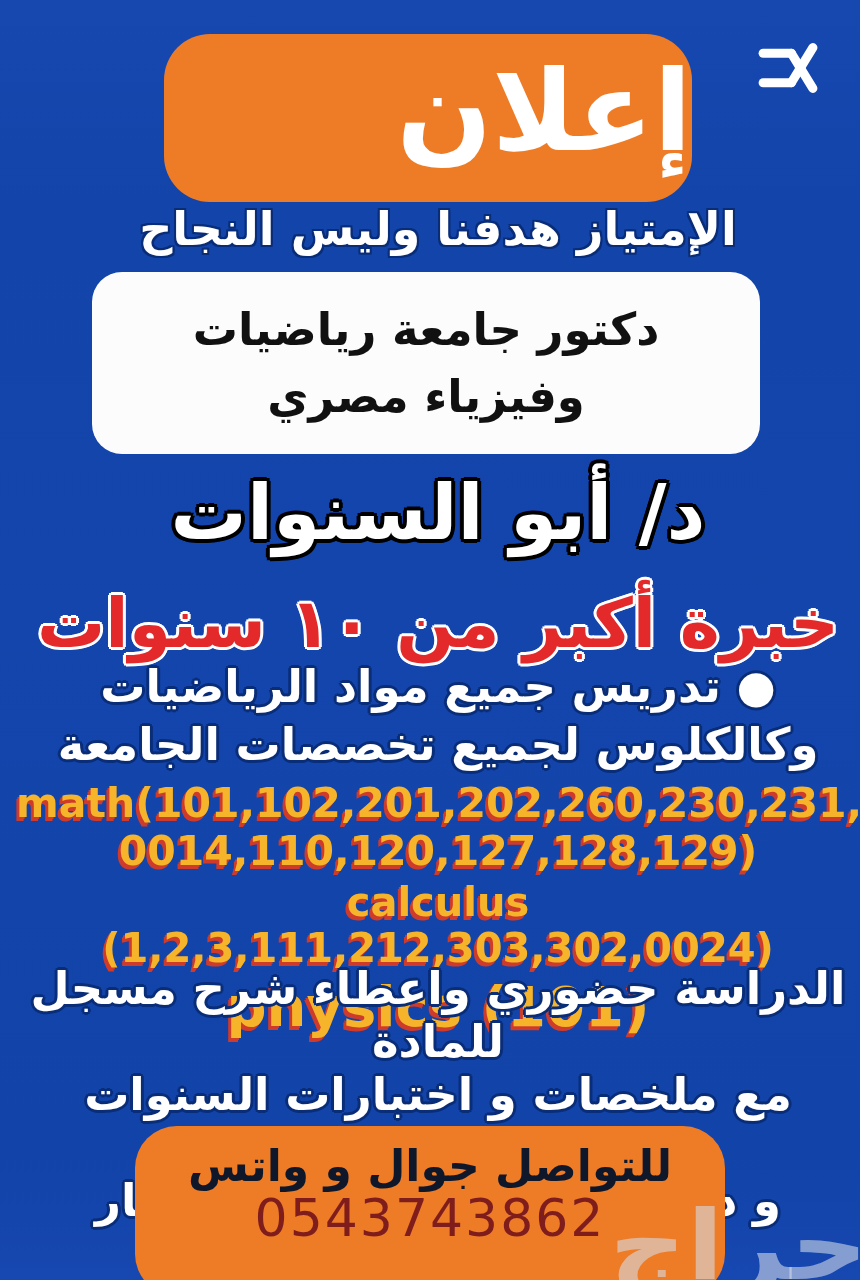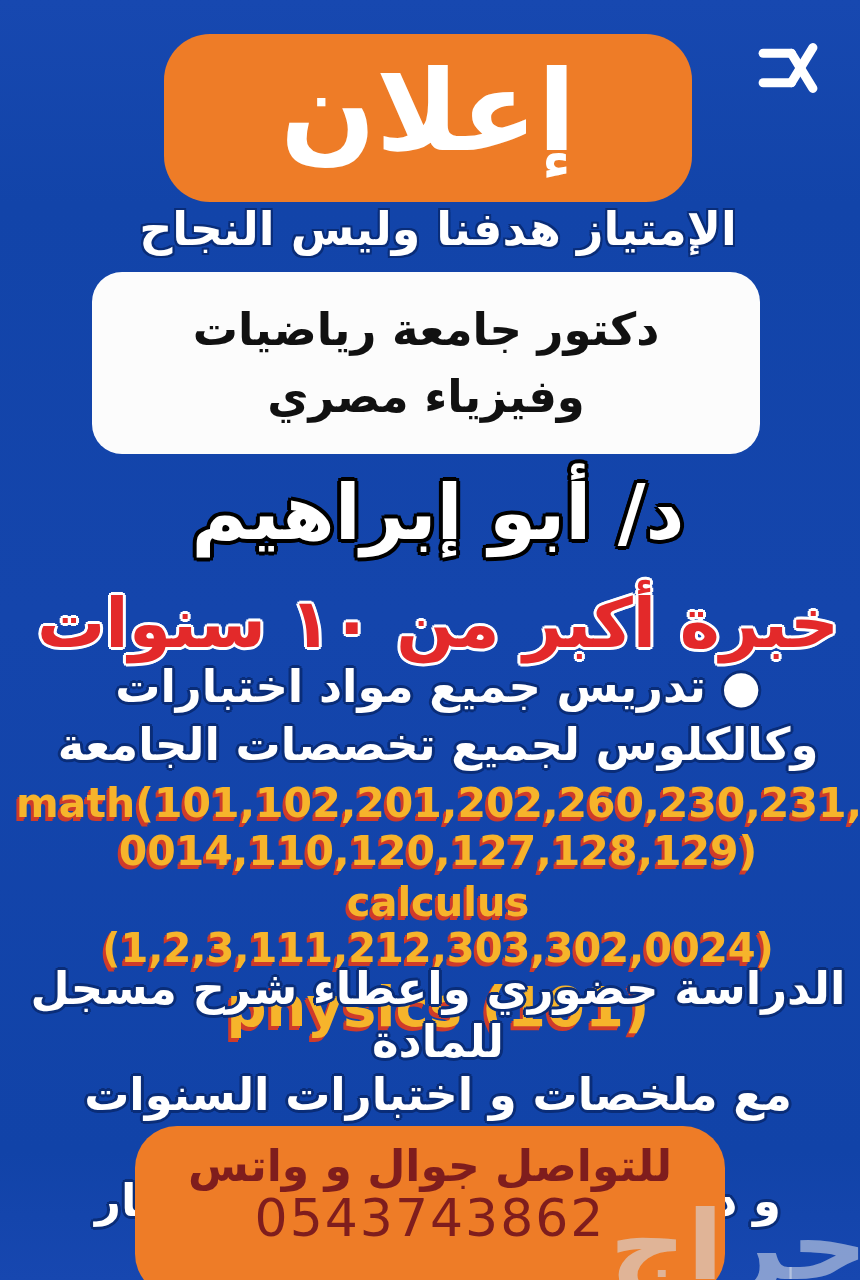--- a/index.html
+++ b/index.html
@@ -15,21 +15,21 @@
   .abs{position:absolute;}
   .ctr{left:16px;right:0;text-align:center;}
 
   
   .capcut{top:42px;right:38px;width:68px;height:52px;}
 
   
   .badge-box{
     left:164px;top:34px;width:528px;height:168px;
     background:#ee7c27;border-radius:46px;
-    display:flex;align-items:center;justify-content:center;
+    display:flex;align-items:center;justify-content:flex-end;
   }
   .badge-text{
     color:#ffffff;font-size:112px;font-weight:bold;direction:rtl;
     line-height:1;padding-bottom:14px;
   }
 
   .slogan{
     top:202px;font-size:46px;font-weight:bold;color:#fff;direction:rtl;
     text-shadow:2px 0 0 #0a2d78,-2px 0 0 #0a2d78,0 2px 0 #0a2d78,0 -2px 0 #0a2d78,
                 2px 2px 0 #0a2d78,-2px 2px 0 #0a2d78,2px -2px 0 #0a2d78,-2px -2px 0 #0a2d78;
@@ -79,21 +79,21 @@
                 2px 2px 0 #0a2d78,-2px 2px 0 #0a2d78,2px -2px 0 #0a2d78,-2px -2px 0 #0a2d78;
   }
 
   
   .contact-box{
     left:135px;top:1126px;width:590px;height:170px;
     background:#ee7c27;border-radius:42px;
     display:flex;flex-direction:column;align-items:center;justify-content:flex-start;
   }
   .contact-label{
-    margin-top:16px;font-size:44px;font-weight:bold;color:#7f1d1d;direction:rtl;line-height:1.1;
+    margin-top:16px;font-size:44px;font-weight:bold;color:#0f172a;direction:rtl;line-height:1.1;
   }
   .contact-phone{
     margin-top:2px;font-size:52px;font-weight:normal;color:#7f1d1d;letter-spacing:2px;line-height:1;
   }
 
   .watermark{
     right:-8px;bottom:-14px;font-size:96px;font-weight:bold;direction:rtl;
     color:rgba(213,220,233,0.58);transform:scaleX(1.12);transform-origin:right bottom;
     line-height:1;
   }
@@ -115,26 +115,26 @@
   <div class="abs badge-box">
     <div class="badge-text">إعلان</div>
   </div>
 
   <div class="abs ctr slogan">الإمتياز هدفنا وليس النجاح</div>
 
   <div class="abs title-box">
     <div class="title-box-text">دكتور جامعة رياضيات وفيزياء مصري</div>
   </div>
 
-  <div class="abs ctr doctor-name">د/ أبو إبراهيم</div>
+  <div class="abs ctr doctor-name">د/ أبو السنوات</div>
 
   <div class="abs ctr experience">خبرة أكبر من ١٠ سنوات</div>
 
   <div class="abs ctr services">
-    <div>● تدريس جميع مواد اختبارات</div>
+    <div>● تدريس جميع مواد الرياضيات</div>
     <div>وكالكلوس لجميع تخصصات الجامعة</div>
   </div>
 
   <div class="abs ctr courses">
     <div class="math">math(101,102,201,202,260,230,231,0013,</div>
     <div class="math">0014,110,120,127,128,129)</div>
     <div class="calc">calculus (1,2,3,111,212,303,302,0024)</div>
     <div class="phys">physics (101)</div>
   </div>
 

